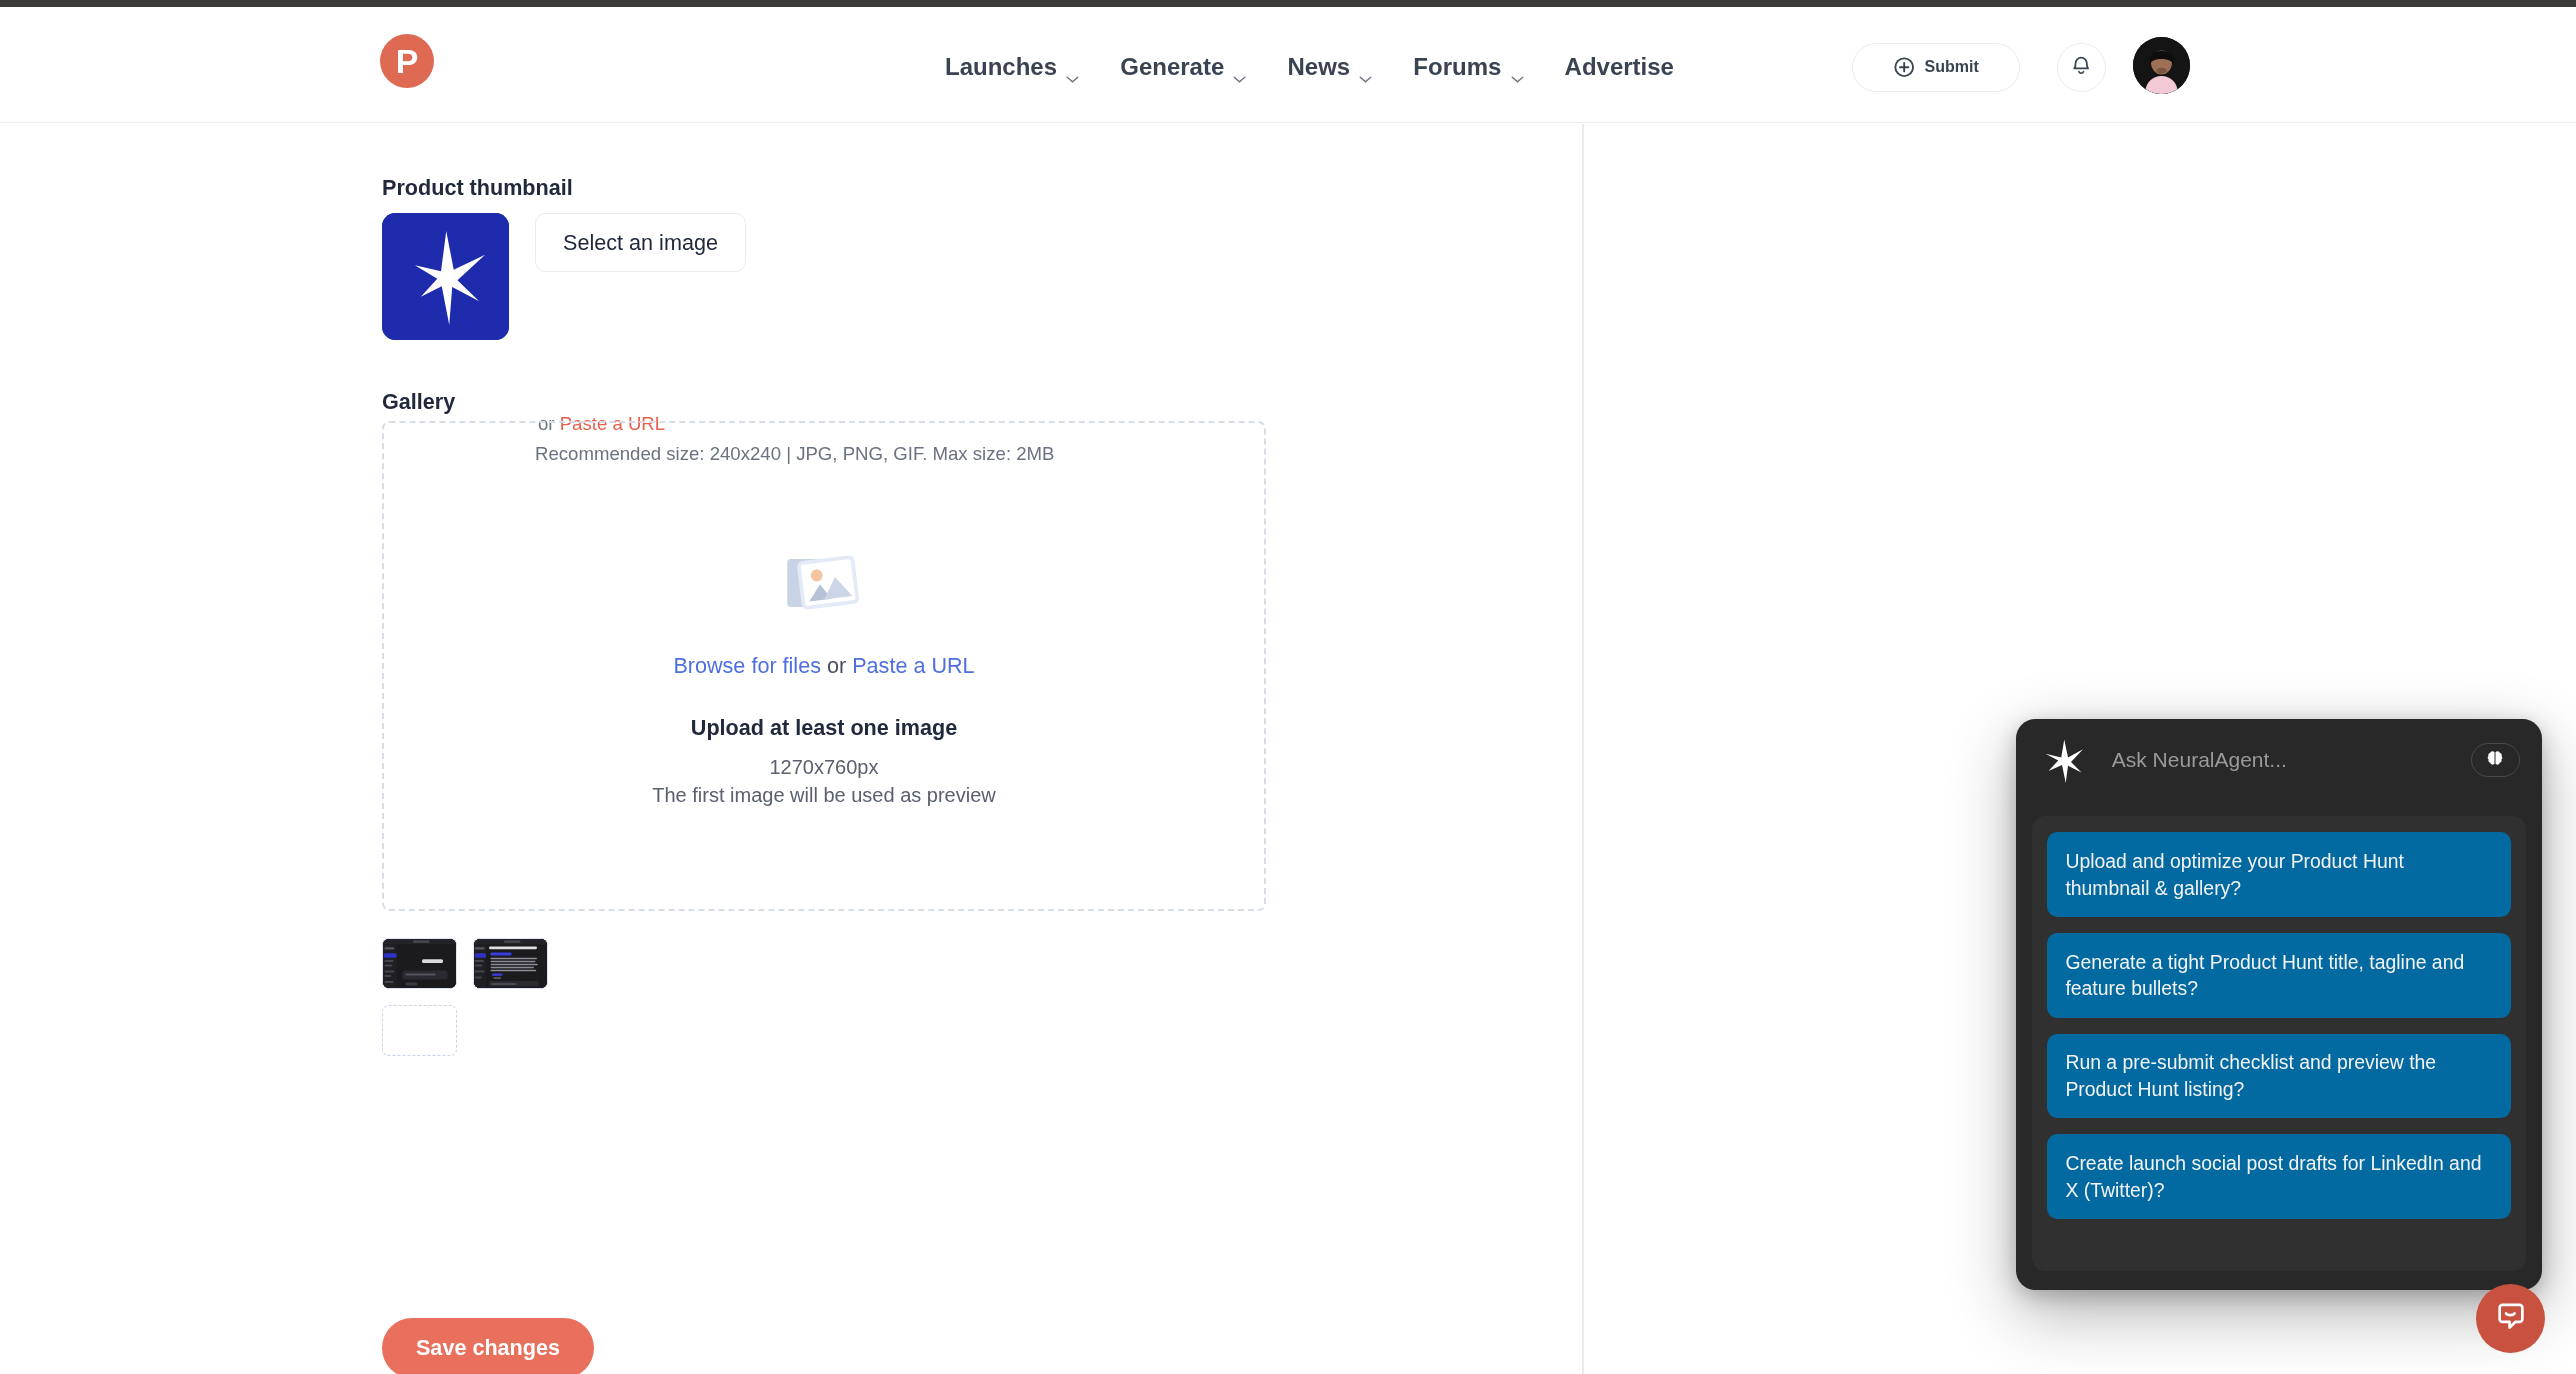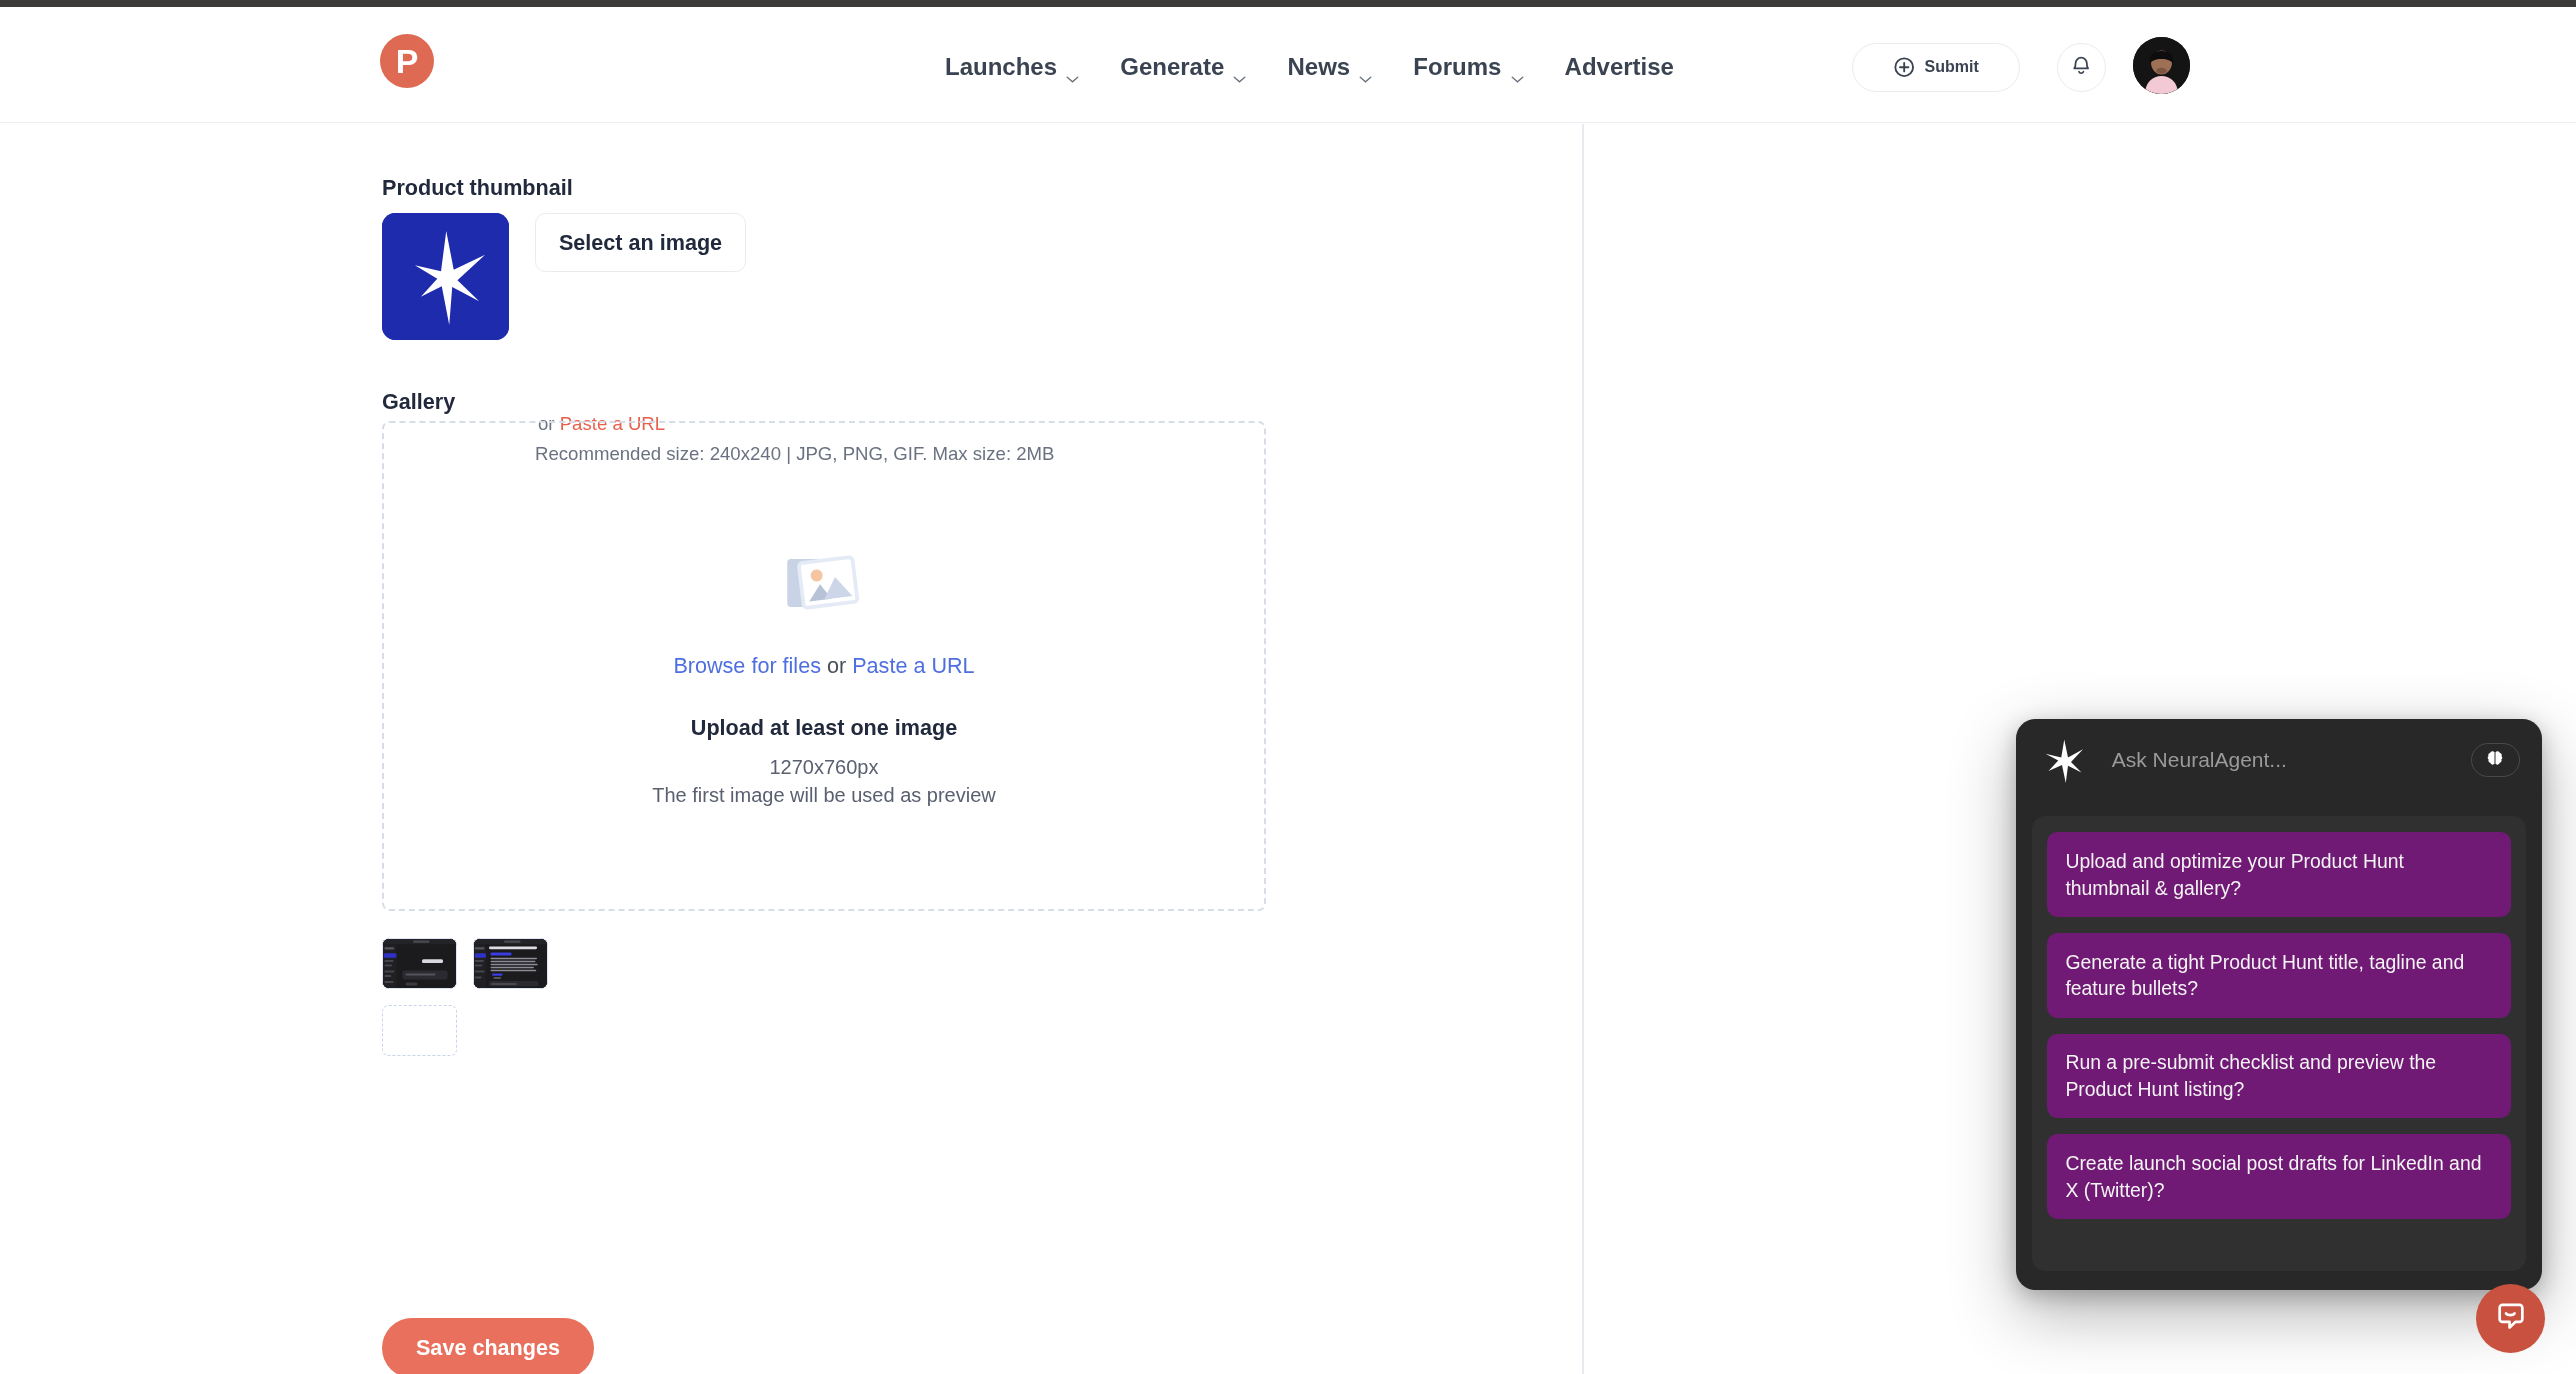--- a/index.html
+++ b/index.html
@@ -102,21 +102,21 @@
   .thumb-preview {
     position: absolute; left: 382px; top: 89px;
     width: 127px; height: 127px; border-radius: 13.4px;
     background: #1f2bad; overflow: hidden; cursor: pointer;
   }
   .select-image-btn {
     position: absolute; left: 535px; top: 89px;
     width: 211px; height: 59px;
     border: 1.5px solid #e9ebee; border-radius: 10.4px; background: #fff;
     display: flex; align-items: center; justify-content: center;
-    font-size: 21.6px; font-weight: 700; color: #21293c;
+    font-size: 21.6px; font-weight: 400; color: #21293c;
     cursor: pointer;
   }
   .or-paste {
     position: absolute; left: 538px; top: 289px;
     font-size: 18.6px; color: #6b7280;
   }
   .or-paste .link { color: #e8604c; cursor: pointer; }
   .rec-size {
     position: absolute; left: 535px; top: 319px;
     font-size: 18.6px; color: #6a7180; text-align: center;
@@ -182,21 +182,21 @@
     cursor: pointer; flex: 0 0 auto;
   }
   .brain-btn svg { width: 20px; height: 20px; }
   .suggestions {
     margin: 15px 16.4px 0 16.4px;
     background: #303030; border-radius: 13.4px;
     padding: 16.4px 15px;
     height: 455px;
   }
   .sug {
-    background: #701a75; border-radius: 10.4px;
+    background: #0369a1; border-radius: 10.4px;
     padding: 15.7px 18px; margin-bottom: 15.7px;
     color: #f4f4f4; font-size: 19.4px; line-height: 1.38;
     cursor: pointer;
   }
 
   
   .intercom {
     position: absolute; left: 2476px; top: 1284px;
     width: 69px; height: 69px; border-radius: 50%;
     background: #c8523f;

